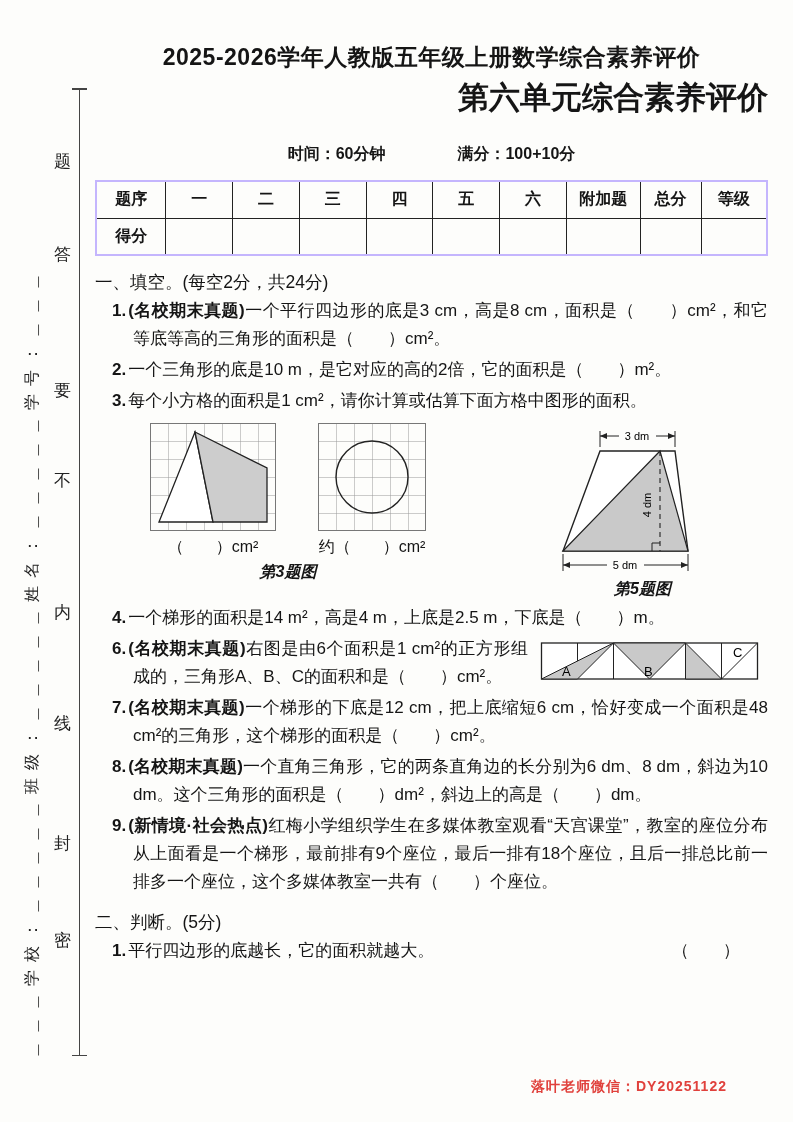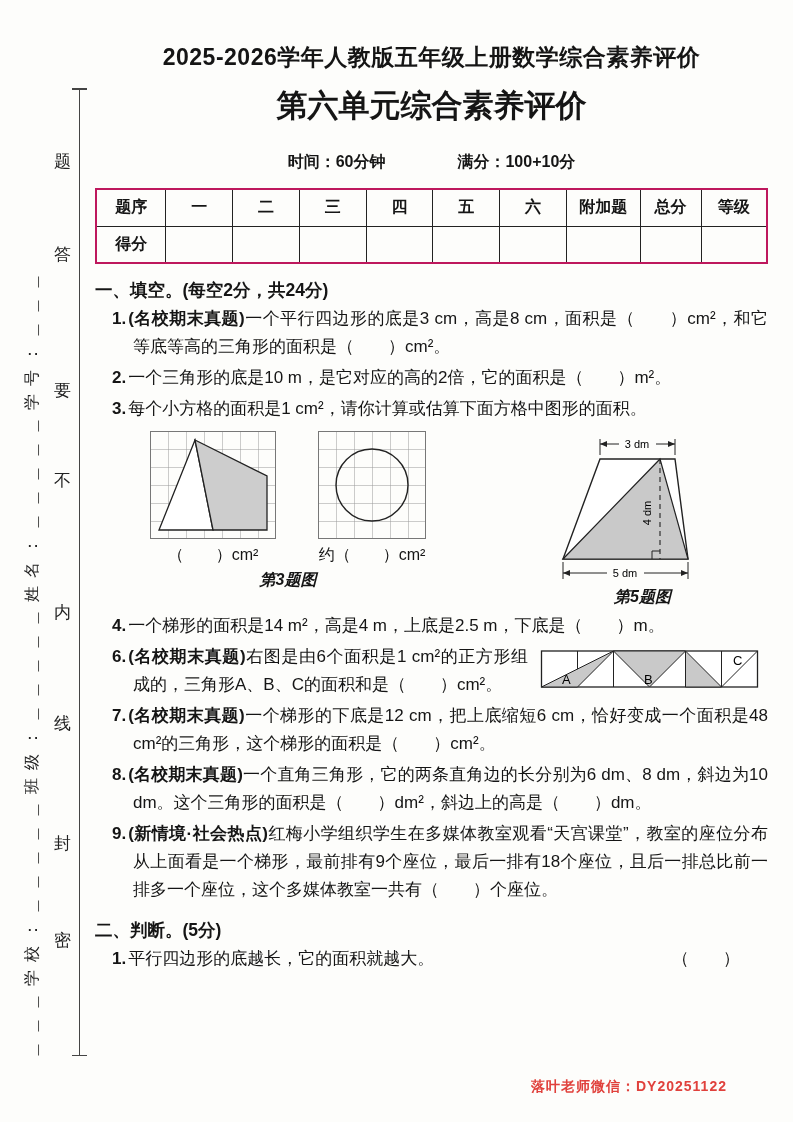--- a/index.html
+++ b/index.html
@@ -15,28 +15,28 @@
   .seal-line::before{ top:0; } .seal-line::after{ bottom:0; }
   .seal-char{ position:absolute; left:54px; font-size:17px; color:#222; font-weight:500; }
   .vfields{
     position:absolute; left:22px; top:1058px;
     transform-origin:0 0; transform:rotate(-90deg);
     white-space:nowrap; font-size:16px; letter-spacing:8px; color:#222;
   }
   
   .content{ padding:42px 25px 0 95px; }
   h1.series{ font-size:23px; text-align:center; font-weight:bold; letter-spacing:0.5px; }
-  h2.unit{ font-size:31px; text-align:center; font-weight:bold; margin-top:12px; }
+  h2.unit{ font-size:31px; text-align:right; font-weight:bold; margin-top:4px; }
   .info{ display:flex; justify-content:center; gap:72px; margin-top:25px; font-size:16px; font-weight:bold; }
-  table.score{ width:100%; border-collapse:collapse; margin-top:15px; border:2px solid #be185d; table-layout:fixed;font-family:Liberation Mono, monospace; }
+  table.score{ width:100%; border-collapse:collapse; margin-top:15px; border:2px solid #c4b5fd; table-layout:fixed;font-family:Liberation Mono, monospace; }
   table.score th, table.score td{
     border:1.2px solid #222; height:37px; text-align:center; vertical-align:middle;
     font-size:16px; font-weight:600;
   }
-  .sec-heading{ font-size:17.5px; font-weight:bold; margin-top:14px; }
+  .sec-heading{ font-size:17.5px; font-weight:normal; margin-top:14px; }
   .q{
     font-size:17px; line-height:28px; margin:3px 0 3px 17px;
     padding-left:21px; text-indent:-21px; text-align:justify;
   }
   .qnum{ font-weight:bold; margin-right:2px; }
   .qtag{ font-weight:bold; }
   
   .figrow{ display:flex; align-items:flex-start; margin:8px 10px 4px 55px; }
   .figgroup{ display:flex; flex-direction:column; }
   .figpair{ display:flex; gap:42px; align-items:flex-end; }

